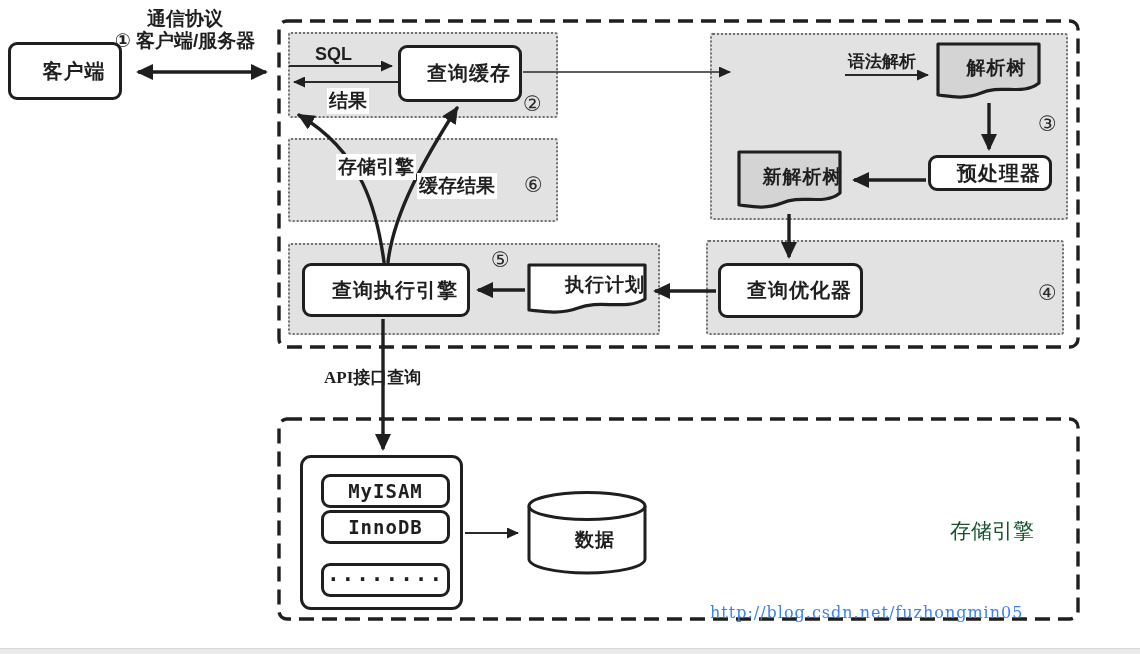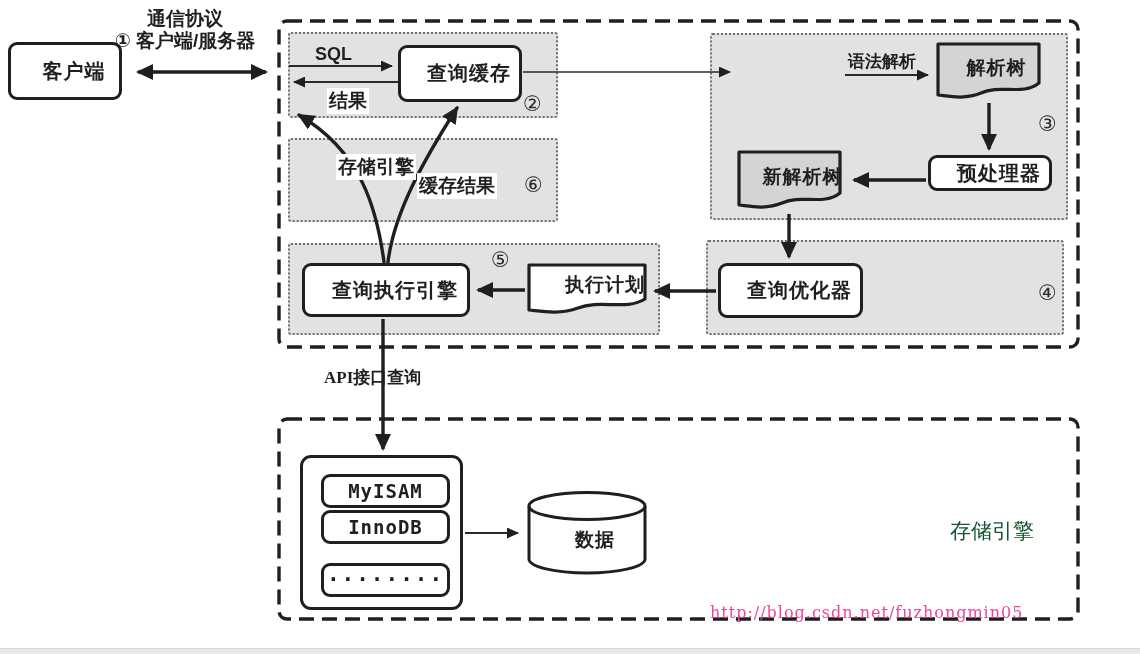--- a/index.html
+++ b/index.html
@@ -73,21 +73,21 @@
     font-weight: bold;
     font-size: 19px;
     letter-spacing: 1px;
   }
   #watermark {
     position: absolute;
     left: 710px; top: 603px;
     font-family: "DejaVu Serif", "Liberation Serif", serif;
     font-size: 16px;
     letter-spacing: 1px;
-    color: #ec4899;
+    color: #3b82f6;
     font-weight: normal;
     white-space: nowrap;
   }
   #bottom-strip {
     position: absolute;
     left: 0; top: 648px;
     width: 1140px; height: 6px;
     background: #e9e9e9;
     border-top: 1px solid #d8d8d8;
   }

